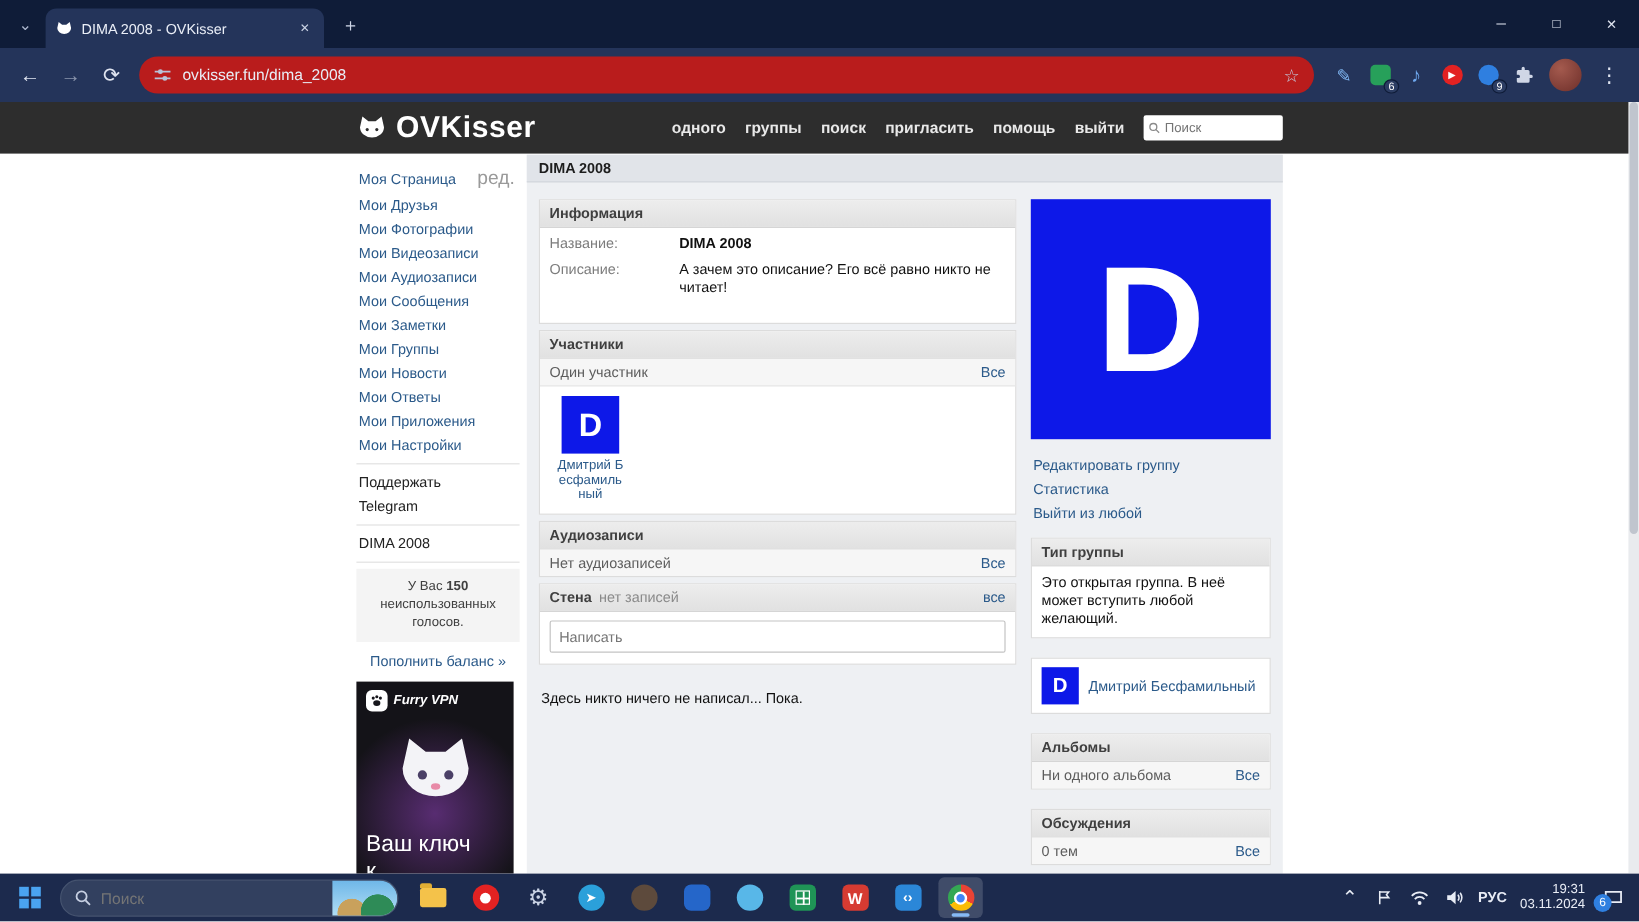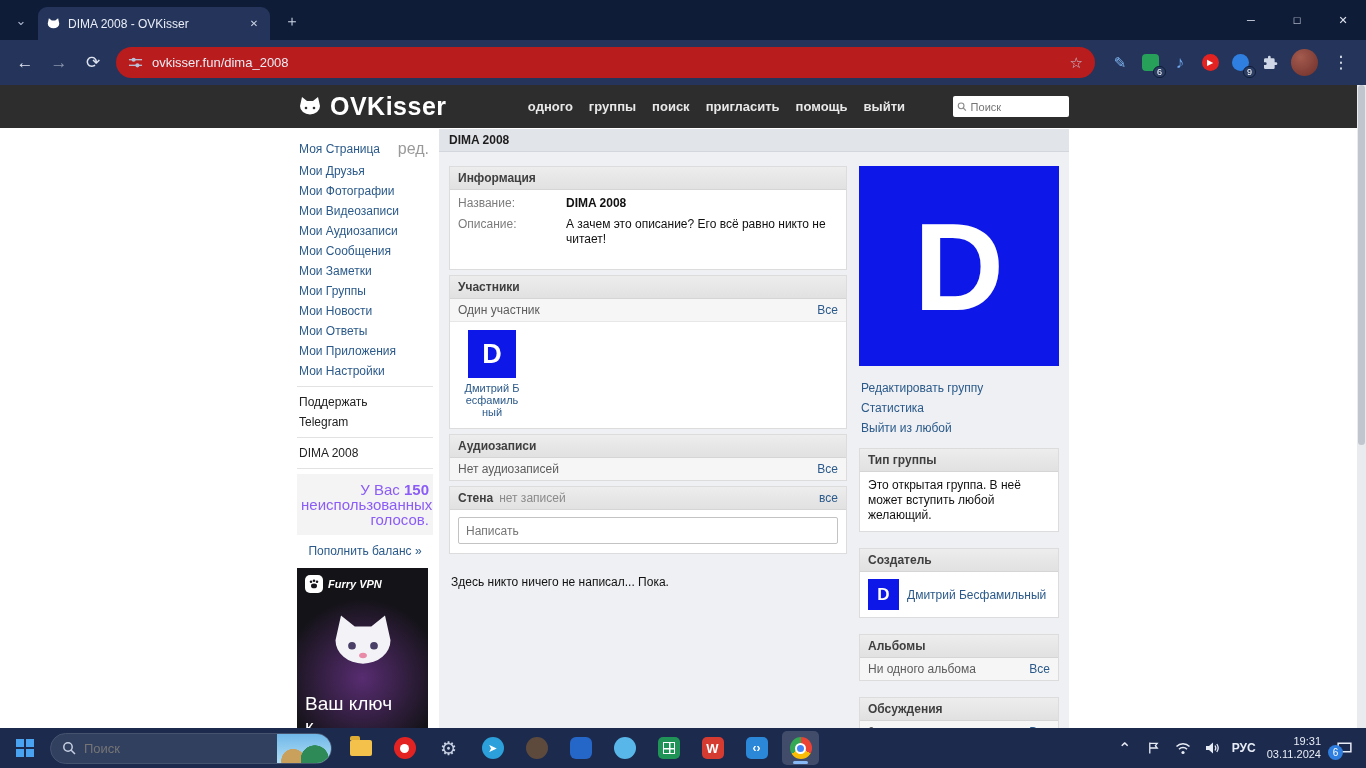--- a/index.html
+++ b/index.html
@@ -26,34 +26,34 @@
   .ext-badge { position:absolute; right:-3px; bottom:-2px; min-width:13px; height:12px; padding:0 2px; background:#2c3d63; border:1px solid #0f1c38; border-radius:6px; font-size:9px; line-height:10px; color:#fff; text-align:center; }
   .chip { width:17px; height:17px; border-radius:4px; }
   .chip.green { background:#27a05a; }
   .chip.red { background:#e32222; border-radius:50%; display:flex; align-items:center; justify-content:center; color:#fff; font-size:8px; }
   .chip.blue { background:#2f7fe0; border-radius:50%; }
   .profile-avatar { width:27px; height:27px; border-radius:50%; background:radial-gradient(circle at 35% 30%, #a45a4e, #6e2f2a); margin:0 4px; }
 
   
   .viewport { position:absolute; top:85px; left:0; right:0; height:643px; background:#fff; overflow:hidden; }
   .site-header { height:43px; background:#2d2d2d; }
-  .header-inner { width:772px; margin:0 auto; height:100%; display:flex; align-items:center;gap:32px; }
+  .header-inner { width:772px; margin:0 auto; height:100%; display:flex; align-items:center; }
   .logo { display:flex; align-items:center; gap:7px; color:#fff; font-size:25px; font-weight:bold; letter-spacing:.5px; }
   .site-nav { margin-left:auto; display:flex; align-items:center; gap:16px; }
   .site-nav a { color:#e8e8e8; font-size:13px; font-weight:bold; text-decoration:none; }
   .hdr-search { width:116px; height:21px; background:#fff; border-radius:2px; display:flex; align-items:center; padding:0 4px; gap:4px; margin-left:16px; }
   .hdr-search input { border:0; outline:0; width:100%; font-size:11px; color:#333; font-family:inherit; }
 
   .site-body { width:772px; margin:0 auto; display:flex; align-items:flex-start; }
   .sidebar { width:136px; padding-top:9px; }
   .side-link { display:flex; align-items:center; justify-content:space-between; padding:3px 4px 3px 2px; font-size:12px; }
   .side-link a { color:#2b5a8a; text-decoration:none; }
   .side-extra { color:#9a9a9a; font-size:16px; }
   .side-divider { border:0; border-top:1px solid #e2e2e2; margin:5px 0; }
-  .votes-box { background:#f4f4f4; text-align:right; font-size:15px; color:#8b5cf6; padding:8px 4px; line-height:15px; }
+  .votes-box { background:#f4f4f4; text-align:center; font-size:11px; color:#404040; padding:8px 4px; line-height:15px; }
   .topup { display:block; text-align:center; font-size:12px; color:#2b5a8a; text-decoration:none; padding:9px 0 10px; }
   .ad-banner { width:131px; height:200px; background:#141318; position:relative; overflow:hidden; color:#fff; }
   .ad-glow { position:absolute; inset:0; background:radial-gradient(circle at 50% 55%, rgba(124,58,161,.65), rgba(20,19,24,0) 62%); }
   .ad-inner { position:relative; padding:7px 8px; height:100%; display:flex; flex-direction:column; }
   .ad-brand { display:flex; align-items:center; gap:5px; font-size:11px; font-weight:bold; line-height:12px;font-style:italic; }
   .ad-brand-icon { width:18px; height:18px; background:#fff; border-radius:5px; display:flex; align-items:center; justify-content:center; flex:0 0 auto; }
   .ad-art { flex:1; display:flex; align-items:center; justify-content:center; }
   .ad-caption { font-size:19px; line-height:23px; font-weight:400; }
 
   .content { width:630px; margin-left:6px; margin-top:1px; background:#eef0f3; min-height:558px; padding-bottom:14px; }
@@ -395,21 +395,20 @@
             <a href="#" class="blue-link action-link">Статистика</a>
             <a href="#" class="blue-link action-link">Выйти из любой</a>
             <div class="rc-gap"></div>
 
             <div class="box">
               <div class="box-header">Тип группы</div>
               <div class="type-text">Это открытая группа. В неё может вступить любой желающий.</div>
             </div>
 
             <div class="box spaced">
-              <div class="box-header">Создатель</div>
               <div class="creator-row">
                 <div class="creator-avatar">D</div>
                 <a href="#" class="blue-link">Дмитрий Бесфамильный</a>
               </div>
             </div>
 
             <div class="box spaced">
               <div class="box-header">Альбомы</div>
               <div class="subrow" style="border-bottom:0">
                 <span>Ни одного альбома</span>

